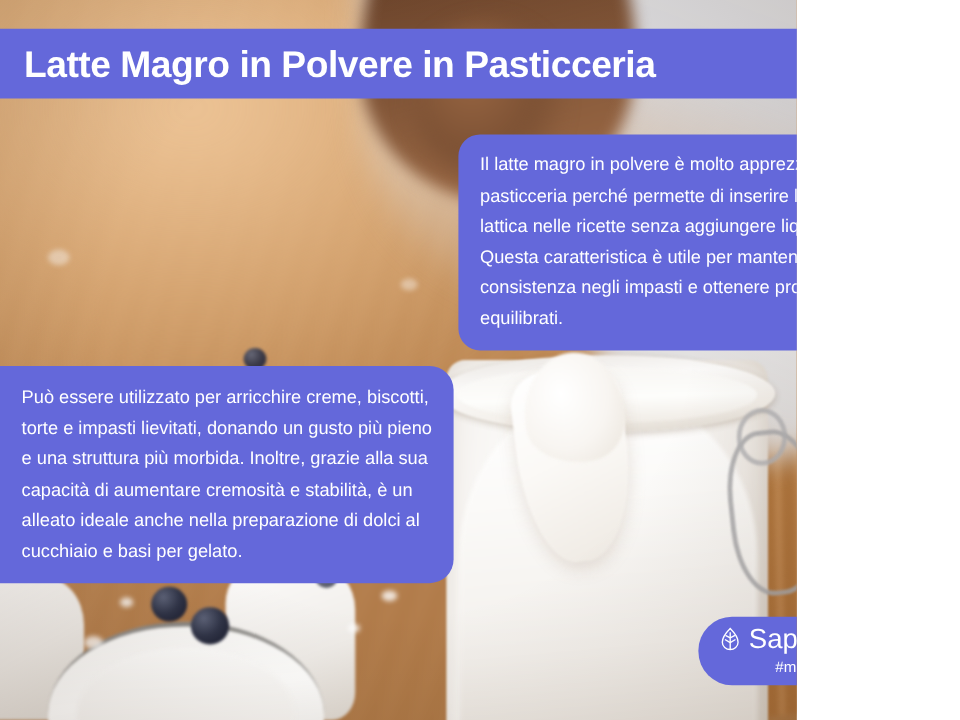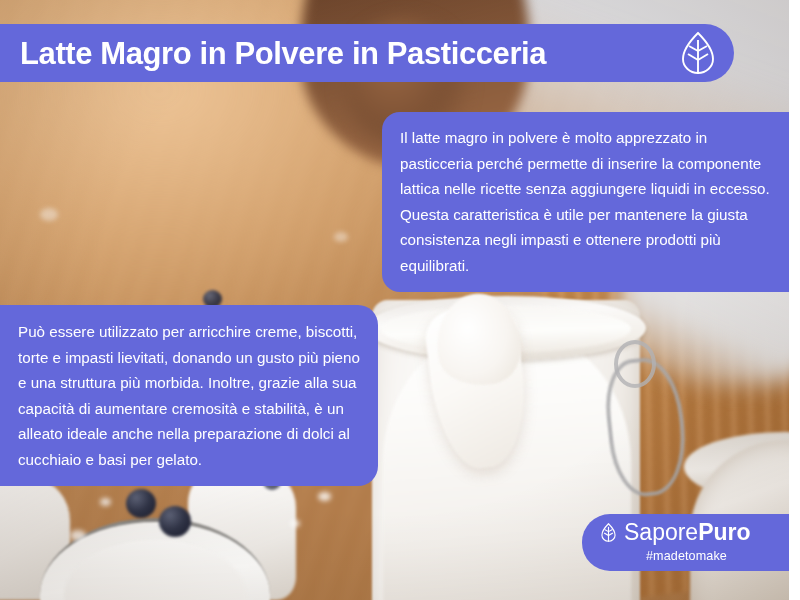--- a/index.html
+++ b/index.html
@@ -6,21 +6,21 @@
     margin: 0;
     padding: 0;
     background: #ffffff;
   }
   body {
     font-family: "Liberation Sans", sans-serif;
   }
 
   .poster {
     position: relative;
-    width: 789px;
+    width: 664px;
     height: 600px;
     overflow: hidden;
     background: #cfcfd1;
   }
 
   
   .photo {
     position: absolute;
     inset: 0;
     overflow: hidden;

